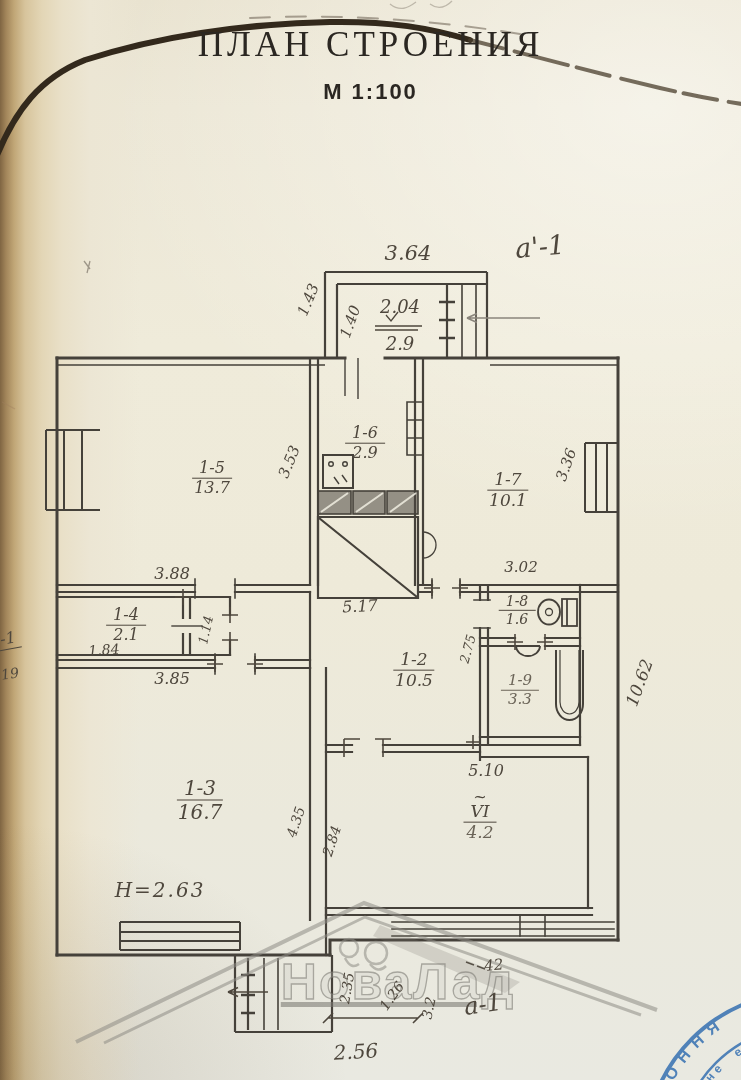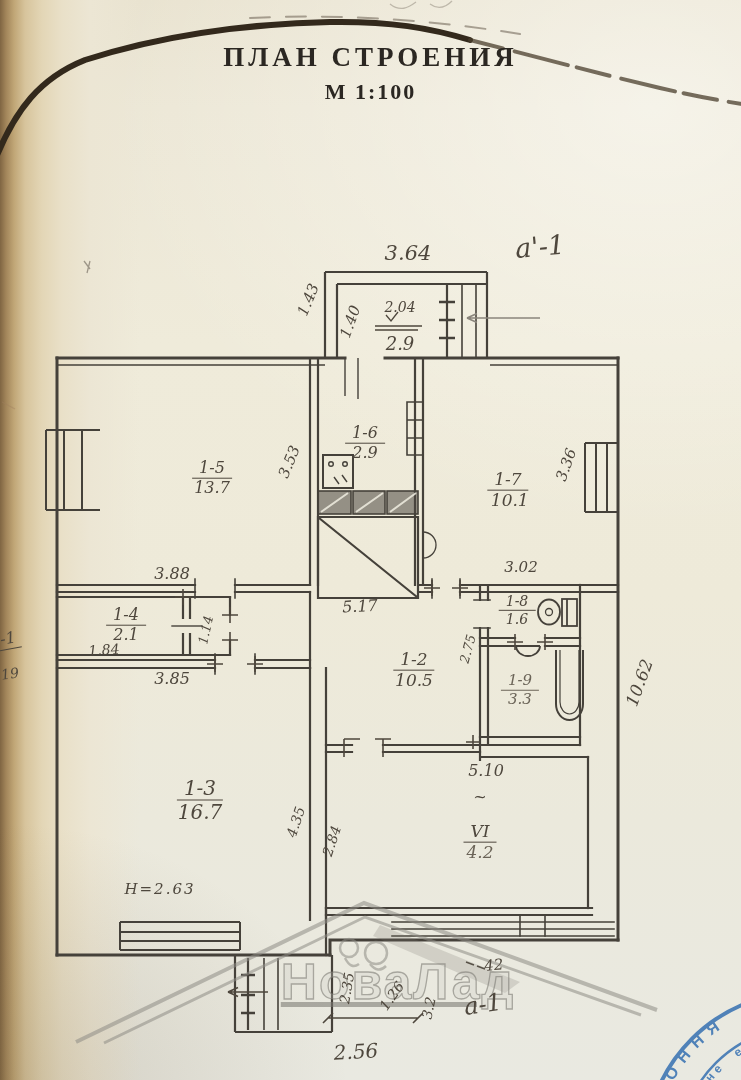--- a/index.html
+++ b/index.html
@@ -8,26 +8,26 @@
     background:
       radial-gradient(900px 700px at 88% 10%, rgba(255,255,252,.5), rgba(255,255,252,0) 60%),
       radial-gradient(500px 400px at 0% 102%, rgba(110,90,58,.20), rgba(110,90,58,0) 70%),
       linear-gradient(90deg,#7f6542 0px,#a2855a 6px,#c0a676 14px,#d7c49c 25px,#e3d6b6 42px,#e9e0c8 62px,#ece6d4 90px, rgba(236,230,212,0) 140px),
       linear-gradient(180deg,#e9e3d0 0%,#ece7d6 10%,#efebdA 32%,#eeead9 55%,#ebe9dc 76%,#e9e9e1 100%);
     font-family:"Liberation Sans", sans-serif;
   }
   .plan-svg{position:absolute;left:0;top:0;z-index:10;}
   .title-block{position:absolute;left:0;top:0;width:100%;z-index:20;text-align:center;color:#2b2722;}
   .doc-title{
-    position:absolute;left:50%;top:57px;transform:translate(-50%,-50%);
-    font-family:"Liberation Serif",serif;font-weight:bold;font-size:27px;letter-spacing:4px;white-space:nowrap;
+    position:absolute;left:50%;top:45px;transform:translate(-50%,-50%);
+    font-family:"Liberation Serif",serif;font-weight:normal;font-size:35px;letter-spacing:4px;white-space:nowrap;
   }
   .doc-scale{
     position:absolute;left:50%;top:92px;transform:translate(-50%,-50%);
-    font-family:Liberation Serif, serif;font-weight:bold;font-size:22px;letter-spacing:2px;white-space:nowrap;
+    font-family:Liberation Sans, sans-serif;font-weight:bold;font-size:22px;letter-spacing:2px;white-space:nowrap;
   }
   .lbl{
     position:absolute;z-index:40;transform:translate(-50%,-50%);
     font-family:"DejaVu Serif",serif;font-style:italic;color:#4e473d;white-space:nowrap;line-height:1.05;
   }
   .pencil{color:#6b6458;text-align:center;}
   .frac{text-align:center;}
   .frac .num{display:block;border-bottom:1.6px solid currentColor;padding:0 7px 1px;}
   .frac .den{display:block;padding-top:1px;}
   .underlined{border-bottom:1.6px solid currentColor;padding:0 4px 1px;}
@@ -227,34 +227,34 @@
     <div class="doc-title">ПЛАН СТРОЕНИЯ</div>
     <div class="doc-scale">М 1:100</div>
   </div>
 
   <div class="wm-text" style="left:398px;top:982px;font-size:50px;letter-spacing:2px;text-decoration:underline;">НоваЛад</div>
 
   <div class="lbl" style="left:540px;top:247px;font-size:27px;transform:translate(-50%,-50%) rotate(-5deg);">а'-1</div>
   <div class="lbl" style="left:483px;top:1005px;font-size:24px;transform:translate(-50%,-50%) rotate(-8deg);">а-1</div>
 
   <div class="lbl" style="left:408px;top:253px;font-size:21px;">3.64</div>
-  <div class="lbl" style="left:400px;top:307px;font-size:14px;">2.04</div>
+  <div class="lbl" style="left:400px;top:307px;font-size:18px;">2.04</div>
   <div class="lbl" style="left:400px;top:344px;font-size:18px;">2.9</div>
   <div class="lbl" style="left:309px;top:300px;font-size:15px;transform:translate(-50%,-50%) rotate(-68deg);">1.43</div>
   <div class="lbl" style="left:351px;top:322px;font-size:15px;transform:translate(-50%,-50%) rotate(-70deg);">1.40</div>
 
   <div class="lbl frac" style="left:176px;top:478px;font-size:16px;margin-left:36px;">
     <span class="num">1-5</span>
     <span class="den">13.7</span>
   </div>
   <div class="lbl frac" style="left:365px;top:443px;font-size:16px;">
     <span class="num">1-6</span>
     <span class="den">2.9</span>
   </div>
-  <div class="lbl frac" style="left:508px;top:490px;font-size:17px;text-align:right;">
+  <div class="lbl frac" style="left:508px;top:490px;font-size:17px;">
     <span class="num">1-7</span>
     <span class="den">10.1</span>
   </div>
   <div class="lbl frac" style="left:126px;top:625px;font-size:16px;">
     <span class="num">1-4</span>
     <span class="den">2.1</span>
   </div>
   <div class="lbl frac" style="left:398px;top:670px;font-size:17px;margin-left:16px;">
     <span class="num">1-2</span>
     <span class="den">10.5</span>
@@ -265,39 +265,39 @@
   </div>
   <div class="lbl frac pencil" style="left:520px;top:690px;font-size:15px;">
     <span class="num">1-9</span>
     <span class="den">3.3</span>
   </div>
   <div class="lbl frac" style="left:200px;top:800px;font-size:20px;">
     <span class="num">1-3</span>
     <span class="den">16.7</span>
   </div>
   <div class="lbl" style="left:480px;top:797px;font-size:16px;">~</div>
-  <div class="lbl frac" style="left:480px;top:822px;font-size:17px;margin-top:20px;">
+  <div class="lbl frac" style="left:480px;top:822px;font-size:17px;">
     <span class="num">VI</span>
     <span class="den pencil">4.2</span>
   </div>
 
   <div class="lbl" style="left:172px;top:574px;font-size:16px;">3.88</div>
   <div class="lbl" style="left:290px;top:462px;font-size:15px;transform:translate(-50%,-50%) rotate(-68deg);">3.53</div>
   <div class="lbl" style="left:567px;top:465px;font-size:15px;transform:translate(-50%,-50%) rotate(-70deg);">3.36</div>
   <div class="lbl" style="left:521px;top:568px;font-size:15px;">3.02</div>
   <div class="lbl" style="left:104px;top:650px;font-size:14px;transform:translate(-50%,-50%) rotate(-4deg);">1.84</div>
   <div class="lbl" style="left:206px;top:630px;font-size:13px;transform:translate(-50%,-50%) rotate(-78deg);">1.14</div>
   <div class="lbl" style="left:360px;top:607px;font-size:16px;transform:translate(-50%,-50%) rotate(-3deg);">5.17</div>
   <div class="lbl" style="left:468px;top:649px;font-size:13px;transform:translate(-50%,-50%) rotate(-75deg);">2.75</div>
   <div class="lbl" style="left:172px;top:679px;font-size:16px;">3.85</div>
   <div class="lbl" style="left:296px;top:822px;font-size:14px;transform:translate(-50%,-50%) rotate(-72deg);">4.35</div>
   <div class="lbl" style="left:332px;top:841px;font-size:14px;transform:translate(-50%,-50%) rotate(-72deg);">2.84</div>
   <div class="lbl" style="left:640px;top:683px;font-size:17px;transform:translate(-50%,-50%) rotate(-70deg);">10.62</div>
   <div class="lbl" style="left:486px;top:771px;font-size:16px;text-align:center;">5.10</div>
-  <div class="lbl" style="left:160px;top:890px;font-size:15px;letter-spacing:2px;">Н=2.63</div>
+  <div class="lbl" style="left:160px;top:890px;font-size:20px;letter-spacing:2px;">Н=2.63</div>
 
   <div class="lbl" style="left:347px;top:988px;font-size:14px;transform:translate(-50%,-50%) rotate(-80deg);">2.35</div>
   <div class="lbl" style="left:392px;top:996px;font-size:14px;transform:translate(-50%,-50%) rotate(-55deg);">1.26</div>
   <div class="lbl" style="left:429px;top:1008px;font-size:14px;transform:translate(-50%,-50%) rotate(-78deg);">3.2</div>
   <div class="lbl" style="left:356px;top:1052px;font-size:20px;transform:translate(-50%,-50%) rotate(-3deg);">2.56</div>
   <div class="lbl" style="left:494px;top:966px;font-size:15px;transform:translate(-50%,-50%) rotate(-5deg);">42</div>
 
   <div class="lbl" style="left:8px;top:639px;font-size:16px;transform:translate(-50%,-50%) rotate(-10deg);">
     <span class="underlined">-1</span>
   </div>

